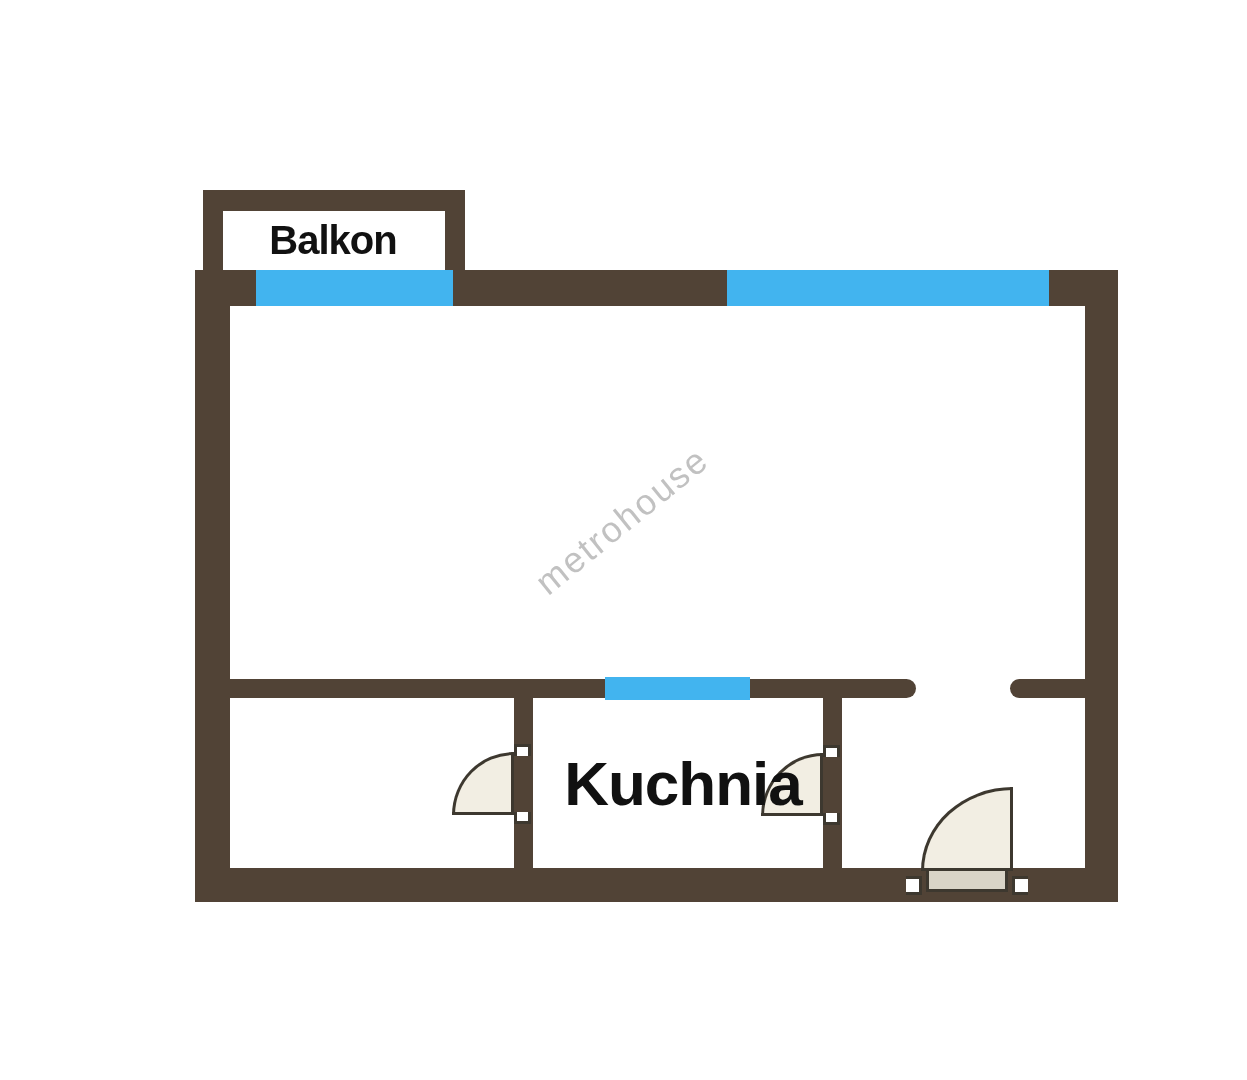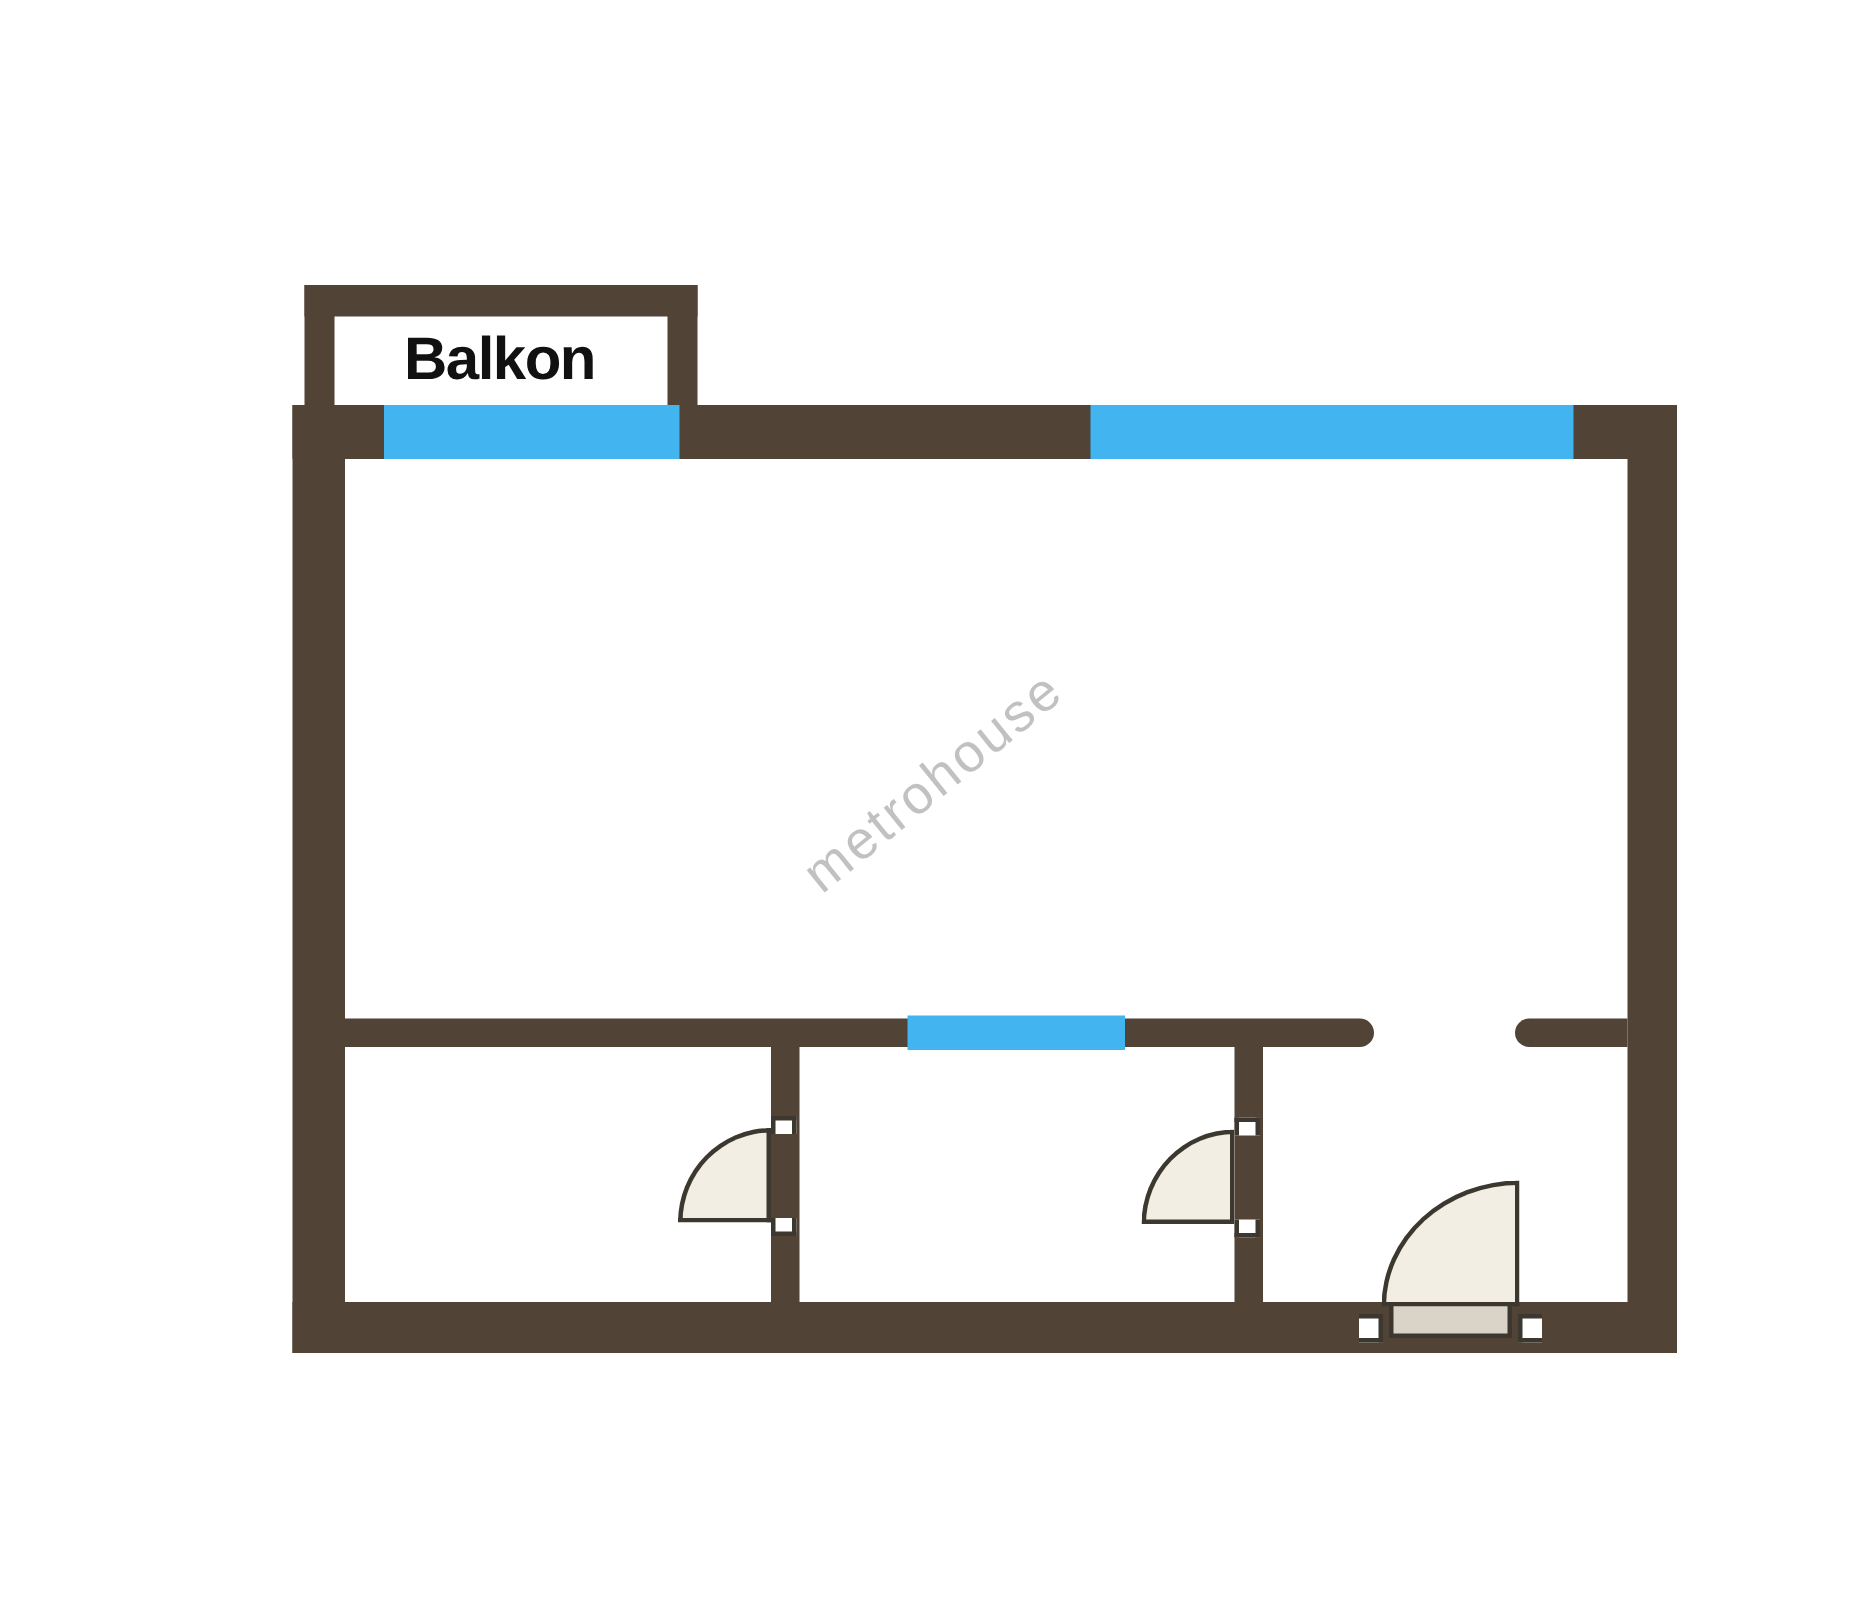--- a/index.html
+++ b/index.html
@@ -108,16 +108,17 @@
   <div class="door-pie" style="left:761px; top:753px; width:62px; height:63px;"></div>
   <div class="jamb open-bottom" style="left:823px; top:745px; width:17px; height:12px;"></div>
   <div class="jamb open-top" style="left:823px; top:813px; width:17px; height:12px;"></div>
 
   <div class="door-leaf" style="left:926px; top:866px; width:82px; height:26px;"></div>
   <div class="door-pie" style="left:921px; top:787px; width:92px; height:84px;"></div>
   <div class="jamb open-left" style="left:906px; top:876px; width:16px; height:19px;"></div>
   <div class="jamb open-right" style="left:1012px; top:876px; width:16px; height:19px;"></div>
 
   <div class="room-label" style="left:333px; top:240px; font-size:40px;">Balkon</div>
+  <div class="room-label" style="left:683px; top:783px; font-size:62px;">Kuchnia</div>
 
   <div class="watermark">metrohouse</div>
 
 </div>
 
 </body></html>

